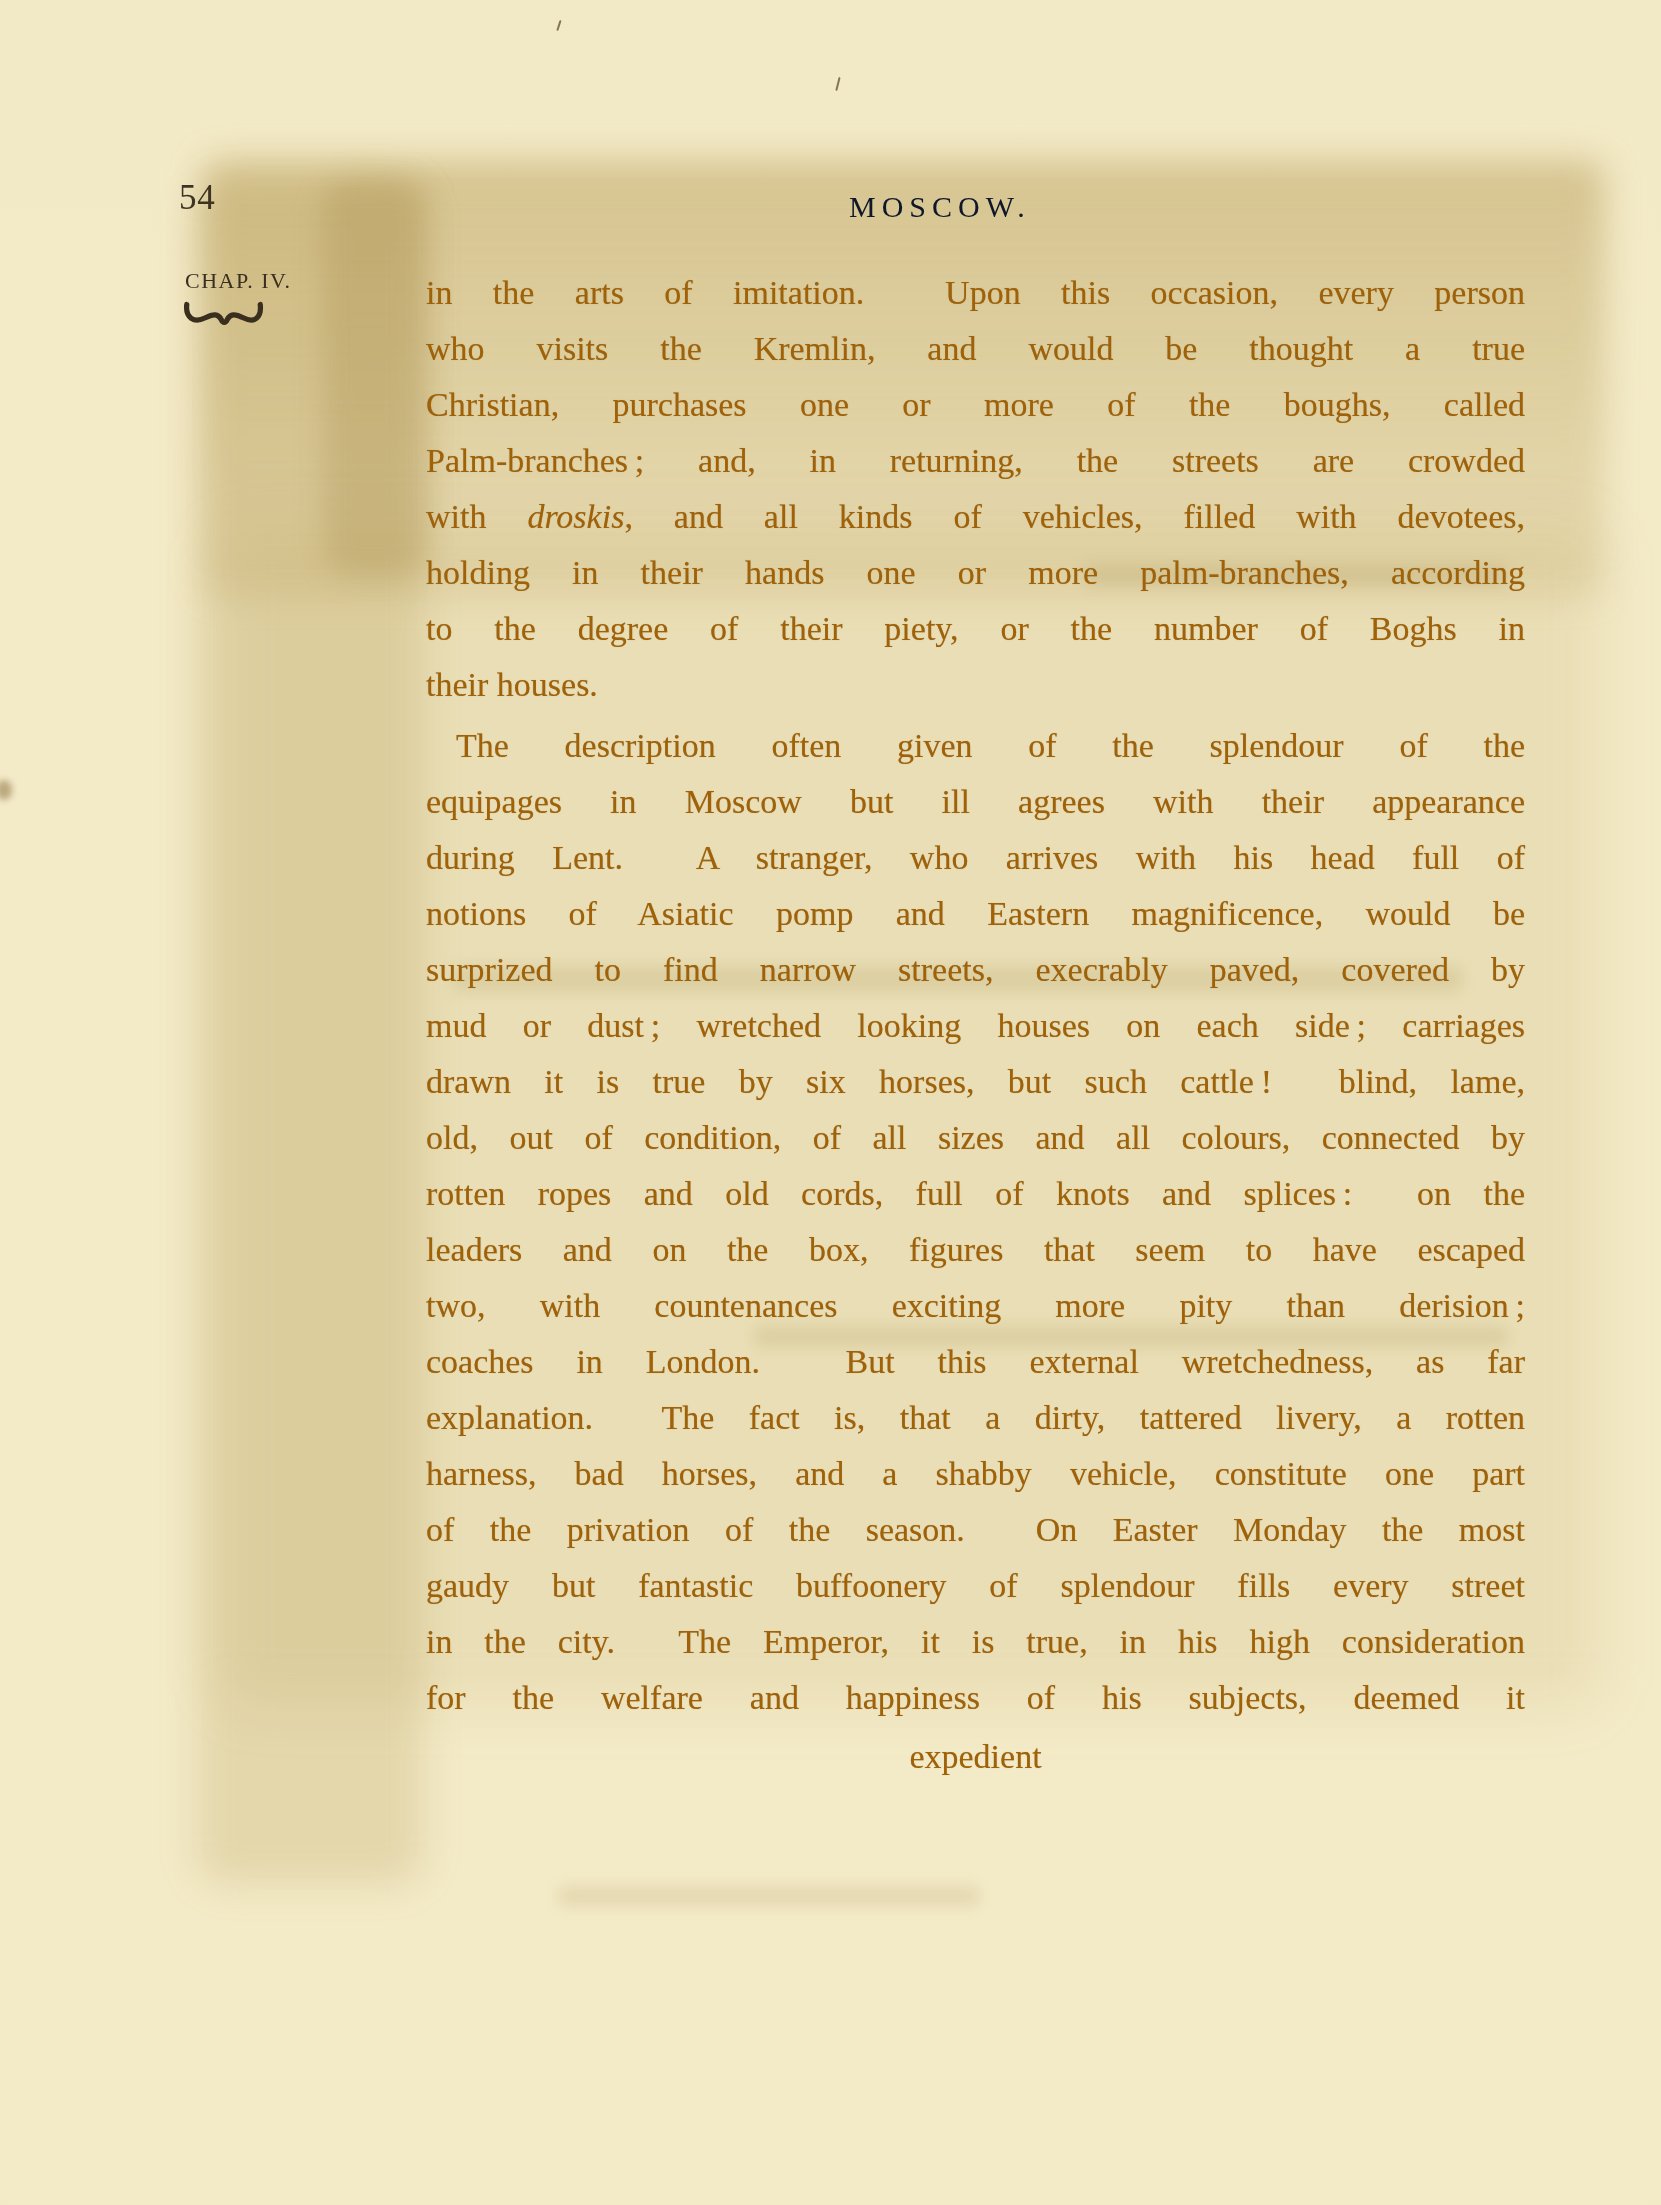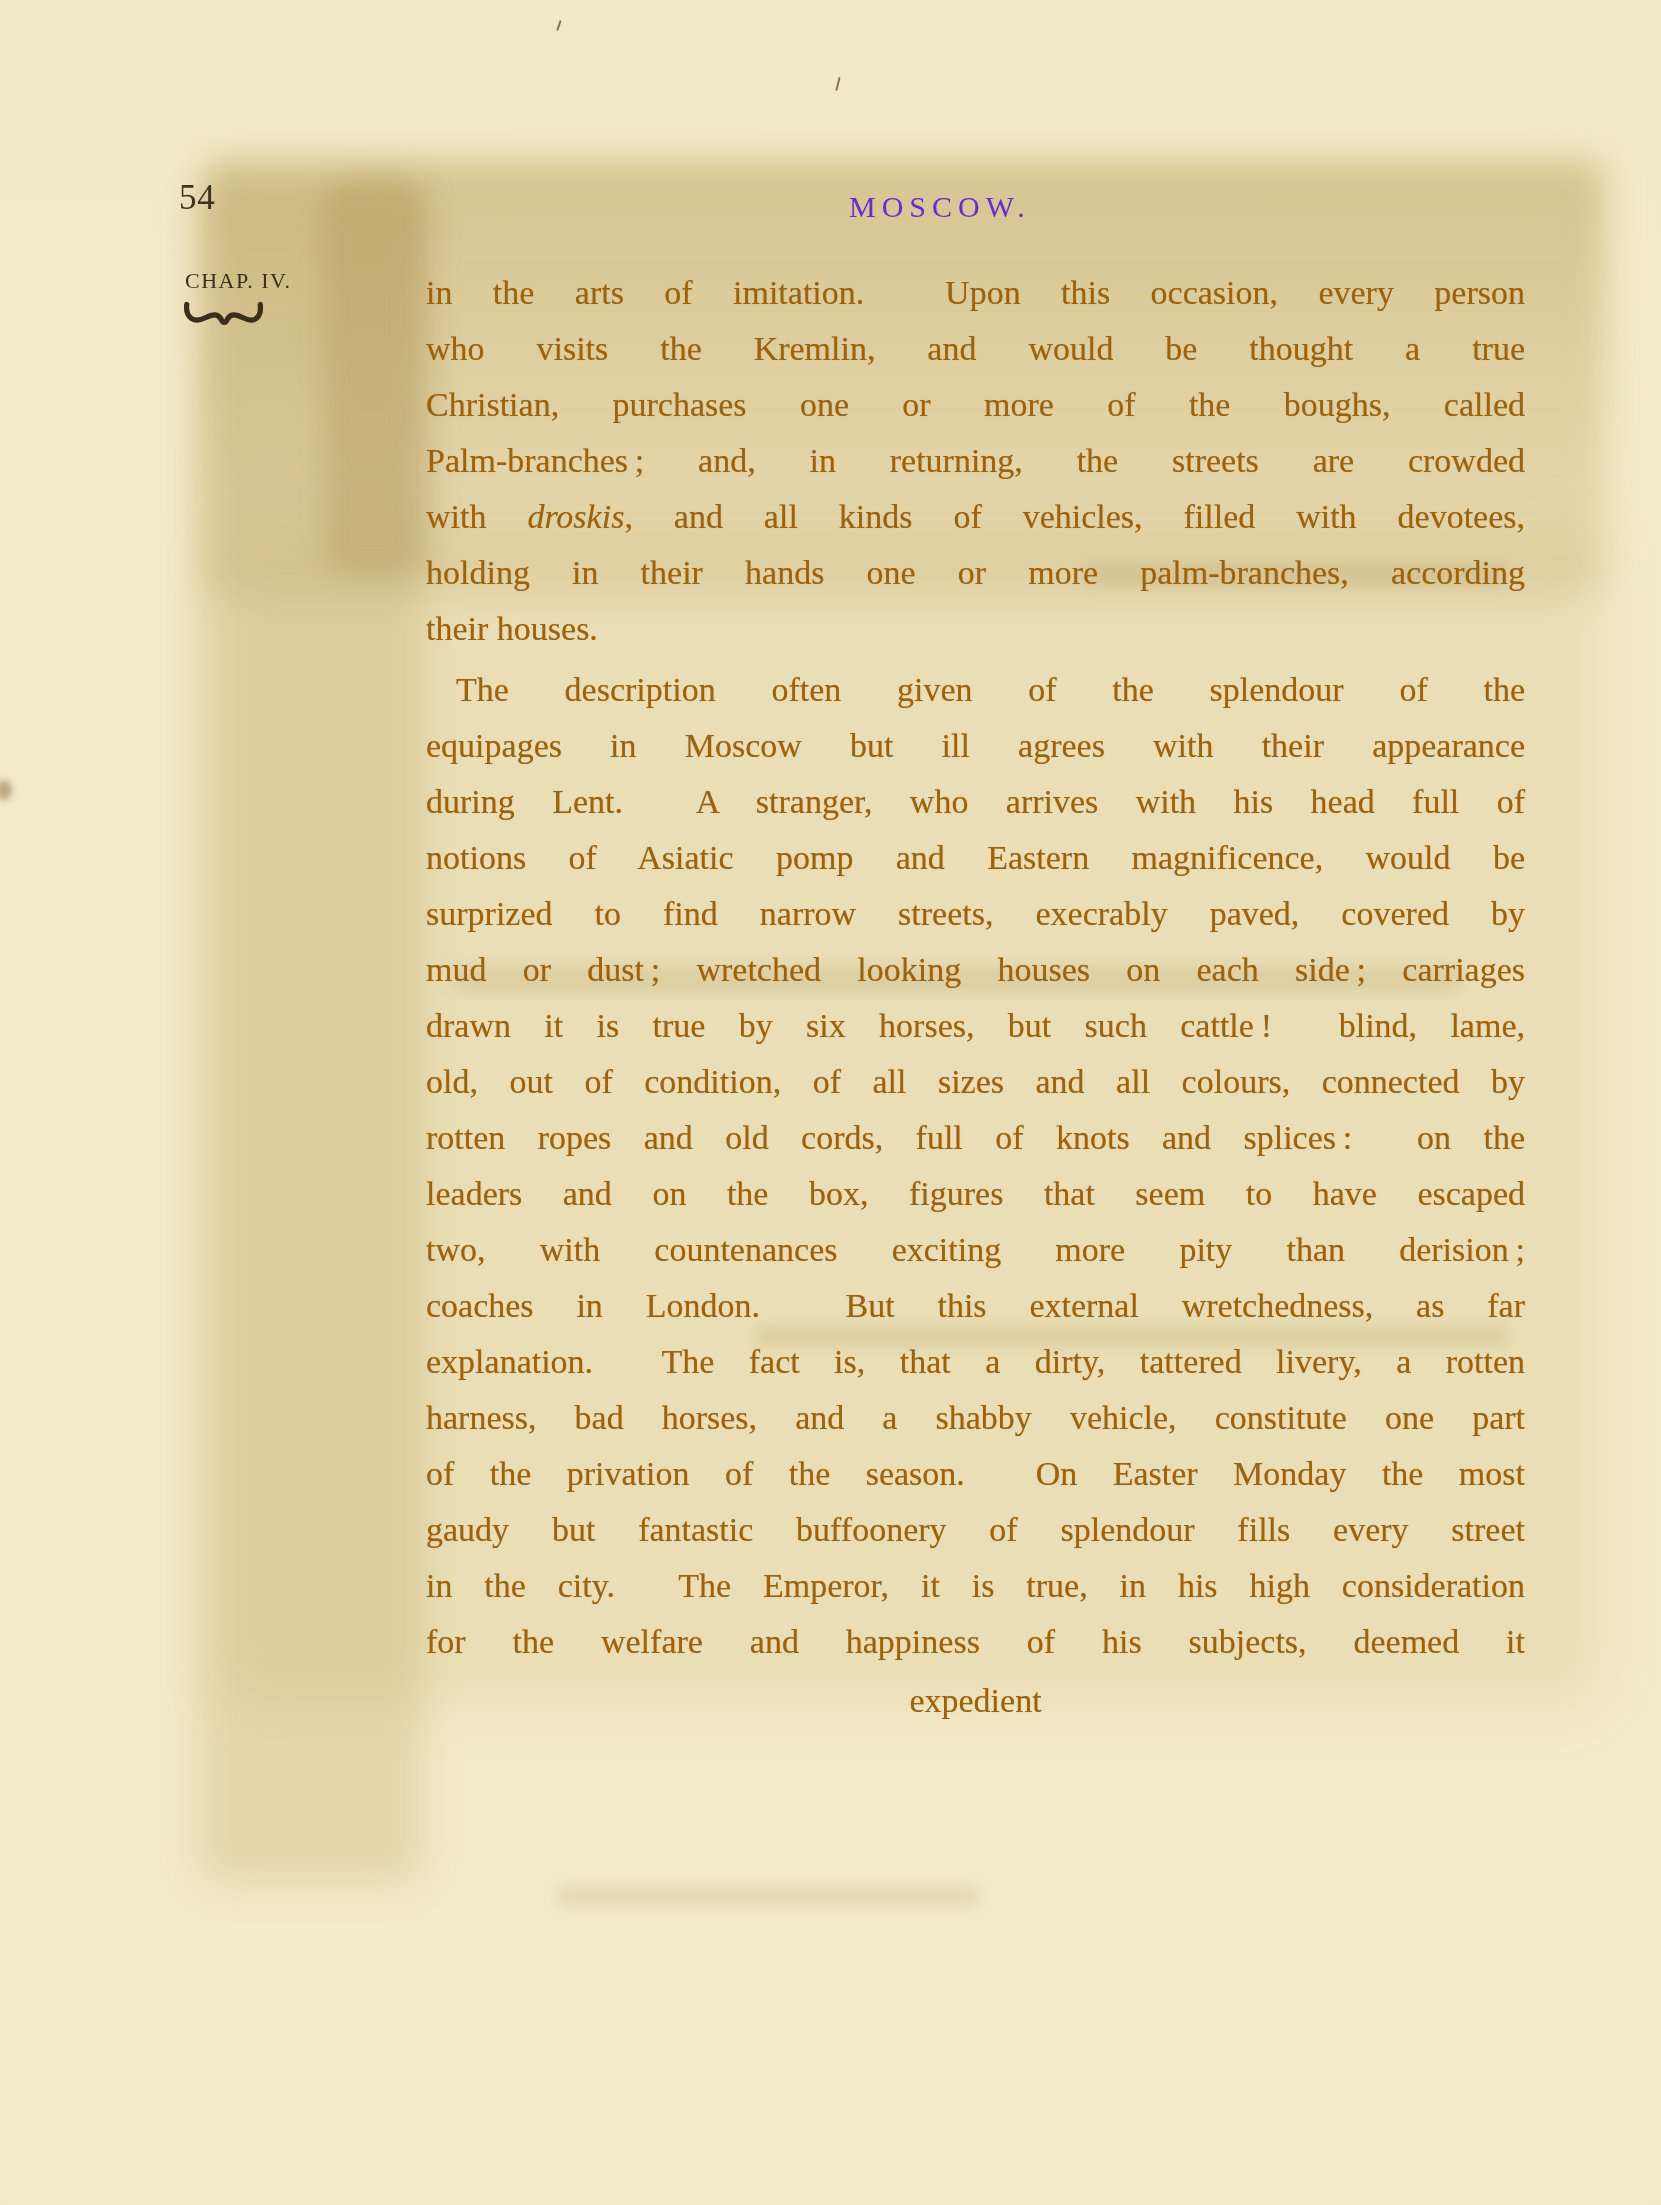--- a/index.html
+++ b/index.html
@@ -56,21 +56,21 @@
   .speck-b { left: 837px; top: 77px; width: 2.3px; height: 13.6px; transform: rotate(14deg); border-radius: 1.5px; }
   .speck-c { left: -4.5px; top: 780px; width: 16.6px; height: 19.6px; border-radius: 50%; background: rgba(120,92,40,0.45); filter: blur(3px); }
 
   .page-number {
     position: absolute; left: 179px; top: 178px;
     font-size: 35px; letter-spacing: 0.8px;
   }
   .running-header {
     position: absolute; left: 849px; top: 190px;
     font-size: 30px; letter-spacing: 6px; font-weight: 400;
-    color: #6d28d9;
+    color: #0f172a;
   }
   .chapter-label {
     position: absolute; left: 185px; top: 268px;
     font-size: 22px; letter-spacing: 1.5px;
     color: #3a2f1f;
   }
   .chapter-flourish {
     position: absolute; left: 182px; top: 300px;
     width: 83px; height: 30px;
   }
@@ -120,20 +120,21 @@
 </svg>
 
 <div class="body-text">
     <div class="para">
       <div class="line j"><span>in the arts of imitation.&nbsp; Upon this occasion, every person</span></div>
       <div class="line j"><span>who visits the Kremlin, and would be thought a true</span></div>
       <div class="line j"><span>Christian, purchases one or more of the boughs, called</span></div>
       <div class="line j"><span>Palm-branches ; and, in returning, the streets are crowded</span></div>
       <div class="line j"><span>with </span><span class="it">droskis</span><span>, and all kinds of vehicles, filled with devotees,</span></div>
       <div class="line j"><span>holding in their hands one or more palm-branches, according</span></div>
+      <div class="line j"><span>to the degree of their piety, or the number of Boghs in</span></div>
       <div class="line"><span>their houses.</span></div>
     </div>
     <div class="para">
       <div class="line j indent"><span>The description often given of the splendour of the</span></div>
       <div class="line j"><span>equipages in Moscow but ill agrees with their appearance</span></div>
       <div class="line j"><span>during Lent.&nbsp; A stranger, who arrives with his head full of</span></div>
       <div class="line j"><span>notions of Asiatic pomp and Eastern magnificence, would be</span></div>
       <div class="line j"><span>surprized to find narrow streets, execrably paved, covered by</span></div>
       <div class="line j"><span>mud or dust ; wretched looking houses on each side ; carriages</span></div>
       <div class="line j"><span>drawn it is true by six horses, but such cattle !&nbsp; blind, lame,</span></div>

